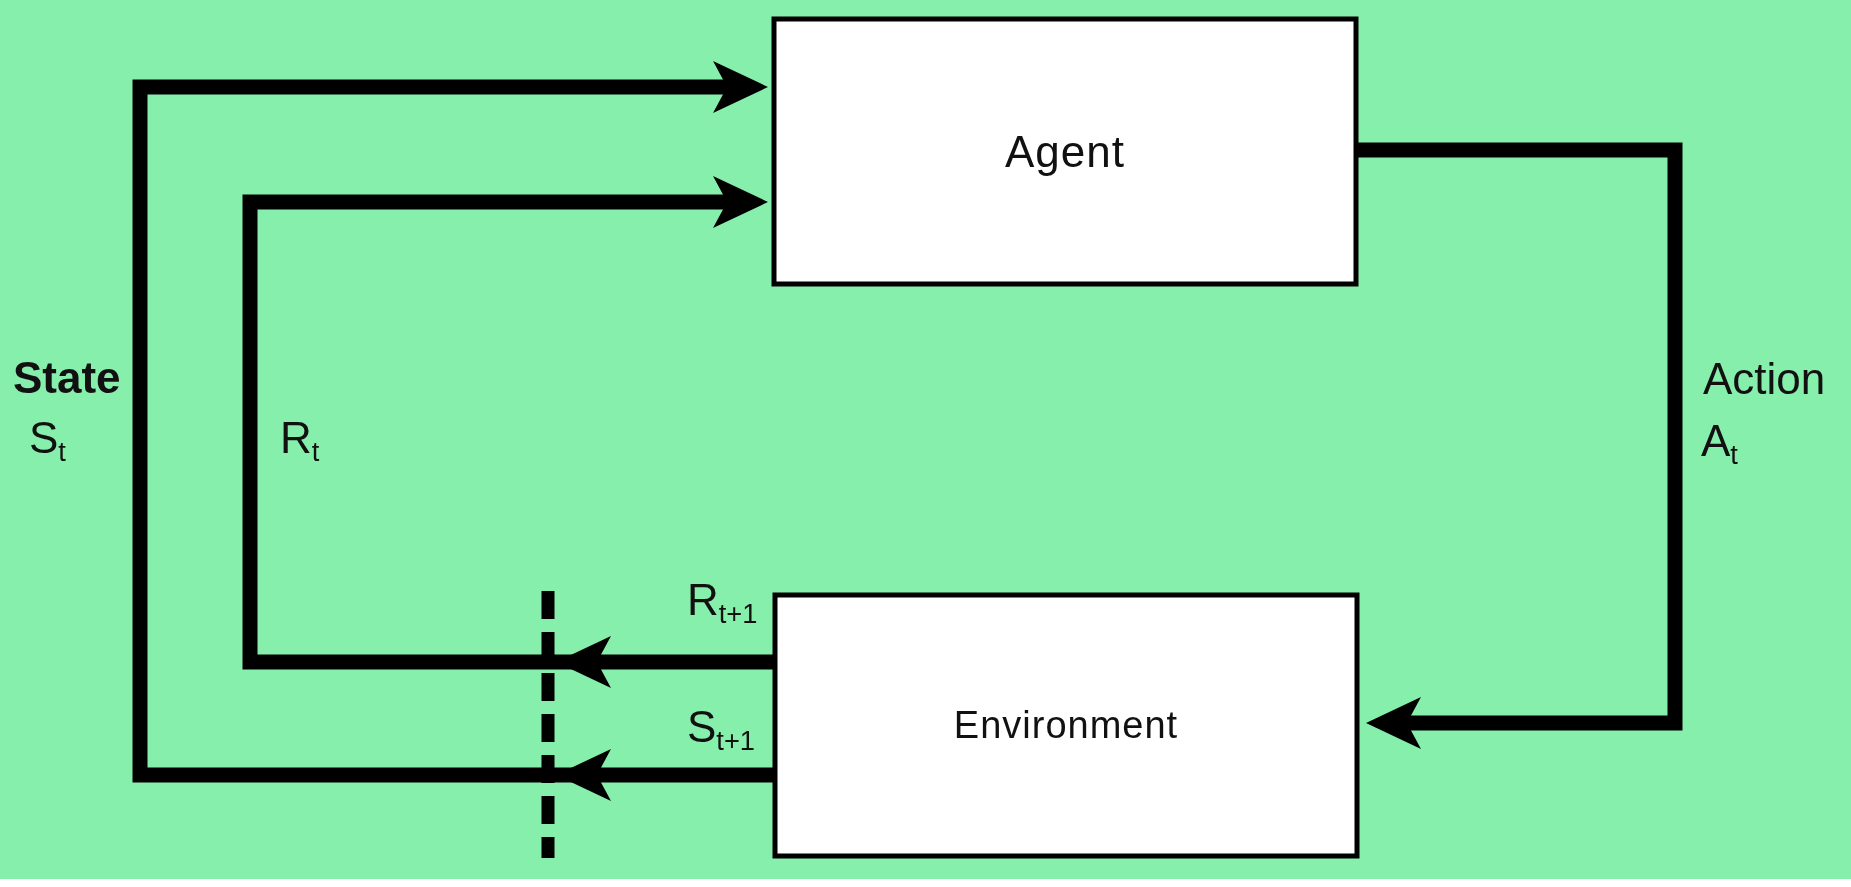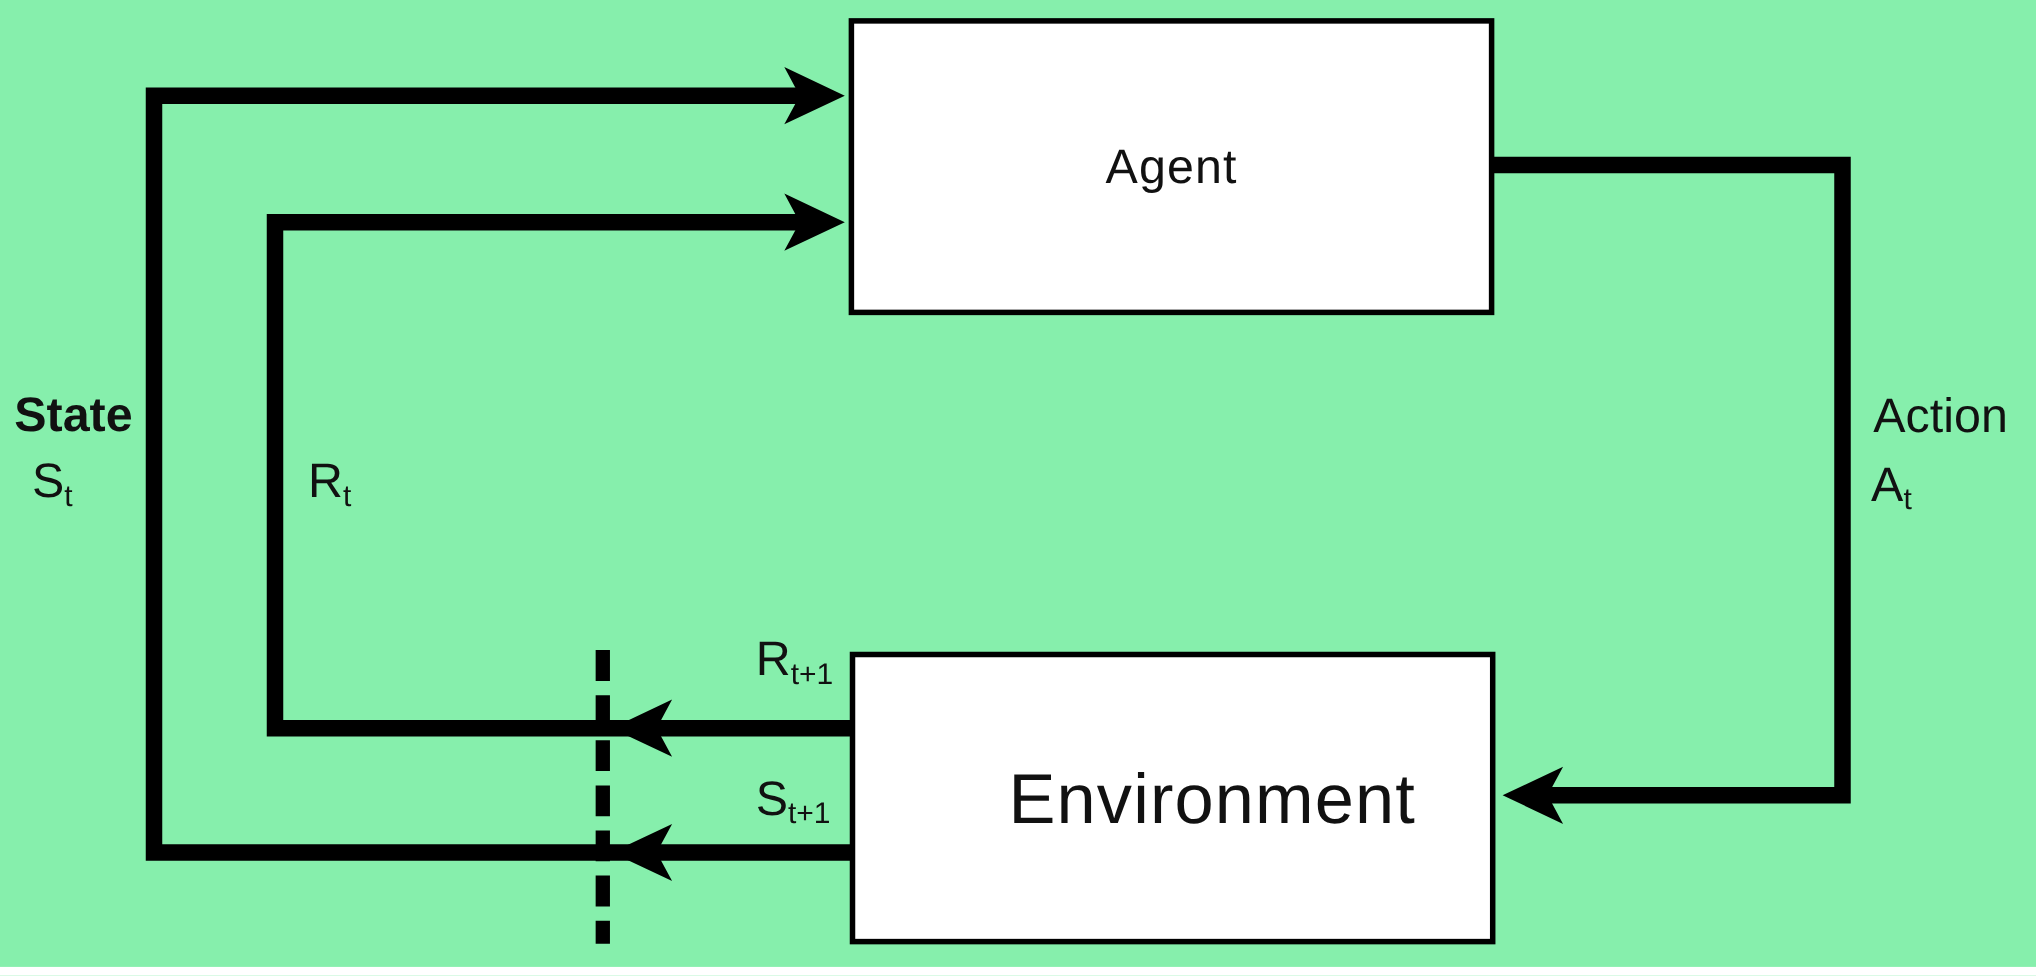--- a/index.html
+++ b/index.html
@@ -51,22 +51,22 @@
     justify-content: center;
     text-align: center;
     color: #111111;
   }
   .box-label.agent {
     left: 774px; top: 19px; width: 582px; height: 265px;
     font-size: 44px;
     letter-spacing: 1px;
   }
   .box-label.environment {
-    left: 811px; top: 595px; width: 582px; height: 261px;
-    font-size: 64px;
+    left: 775px; top: 595px; width: 582px; height: 261px;
+    font-size: 38px;
     letter-spacing: 1px;
   }
   .side-label {
     position: absolute;
     font-size: 44px;
     line-height: 1.05;
     white-space: nowrap;
     color: #111111;
   }
   .side-label sub {

